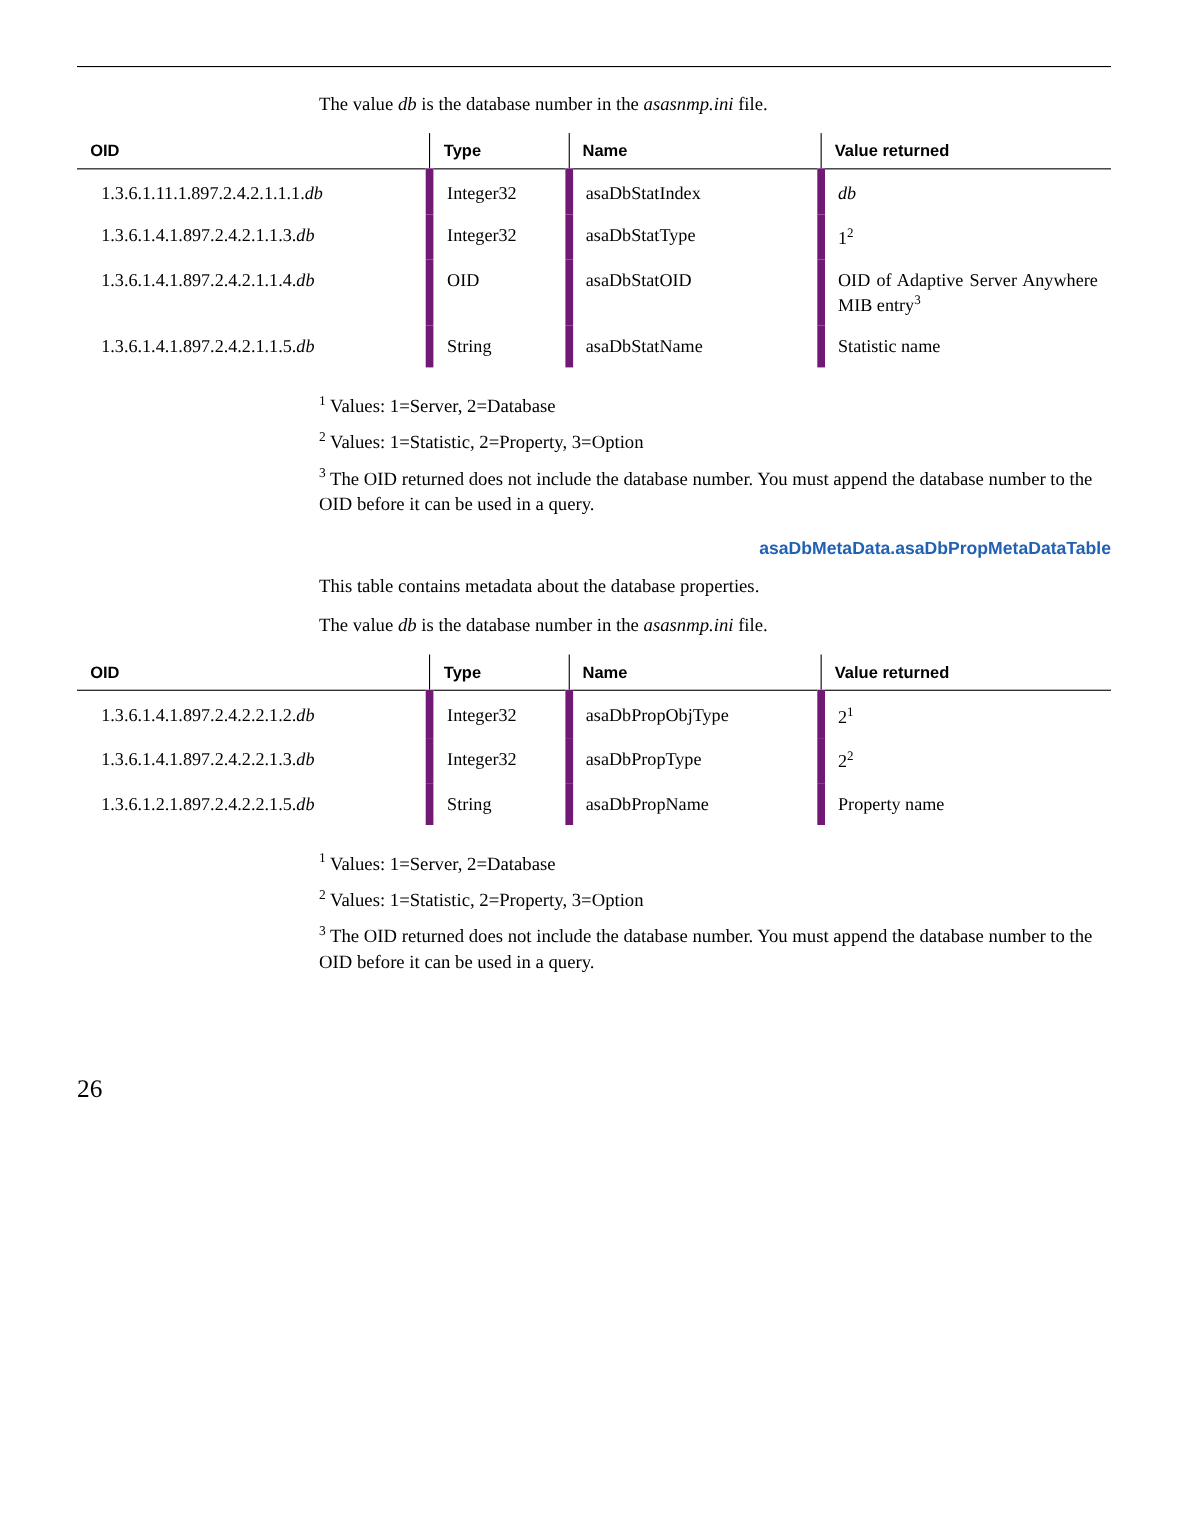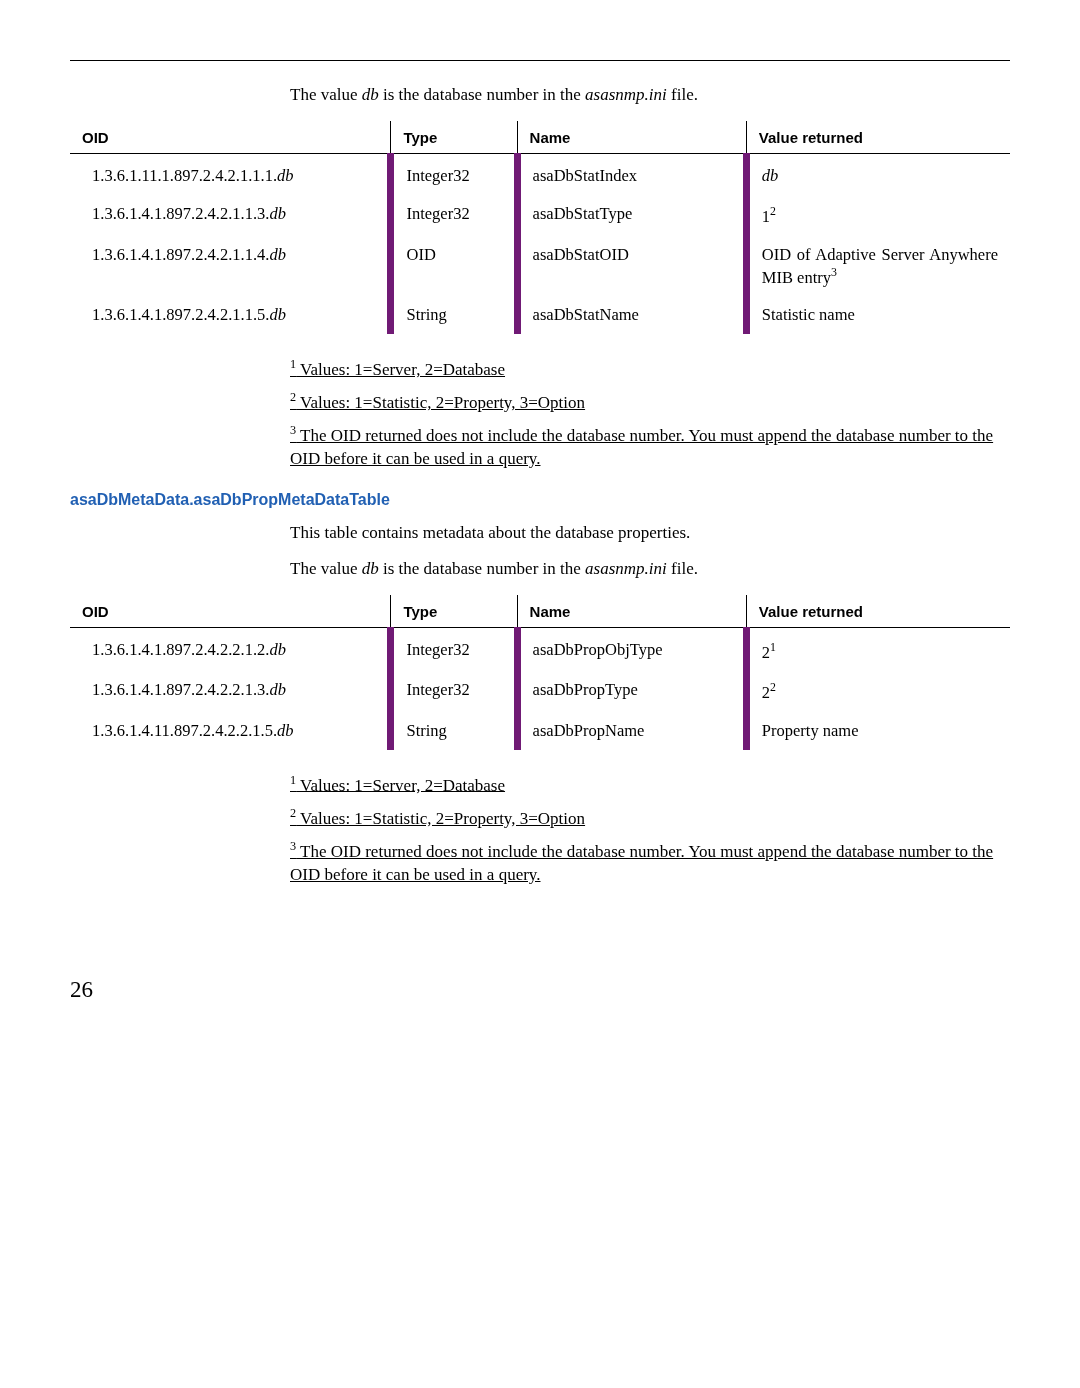--- a/index.html
+++ b/index.html
@@ -55,27 +55,28 @@
   .col-val   { width: 230px; }
   .oid-cell { padding-left: 22px; }
   .ital { font-style: italic; }
   .sup { font-size: 0.72em; vertical-align: super; }
   .footnotes {
     margin-left: 220px;
     margin-bottom: 20px;
     font-size: 17px;
     line-height: 1.38;
   }
-  .footnotes .fn { margin-bottom: 8px; text-decoration: underline; }
+  .footnotes .fn { margin-bottom: 8px; }
   .section-head {
     color: #2160b3;
     font-family: Arial, Helvetica, sans-serif;
     font-weight: bold;
     font-size: 16px;
     margin: 12px 0 14px 0;
+    text-align: right;
   }
   .pagenum {
     font-size: 23px;
     margin-top: 90px;
   }
   .just {
     text-align: justify;
   }
 </style>
 </head>
@@ -167,21 +168,21 @@
           <td>asaDbPropObjType</td>
           <td class=""><span>2</span><span class="sup">1</span></td>
         </tr>
         <tr>
           <td class="oid-cell"><span>1.3.6.1.4.1.897.2.4.2.2.1.3.</span><span class="ital">db</span></td>
           <td>Integer32</td>
           <td>asaDbPropType</td>
           <td class=""><span>2</span><span class="sup">2</span></td>
         </tr>
         <tr>
-          <td class="oid-cell"><span>1.3.6.1.4.11.897.2.4.2.2.1.5.</span><span class="ital">db</span></td>
+          <td class="oid-cell"><span>1.3.6.1.2.1.897.2.4.2.2.1.5.</span><span class="ital">db</span></td>
           <td>String</td>
           <td>asaDbPropName</td>
           <td class=""><span>Property name</span></td>
         </tr>
       </tbody>
   </table>
 
   <div class="footnotes">
     <div class="fn"><span class="sup">1</span><span> Values: 1=Server, 2=Database</span></div>
     <div class="fn"><span class="sup">2</span><span> Values: 1=Statistic, 2=Property, 3=Option</span></div>

